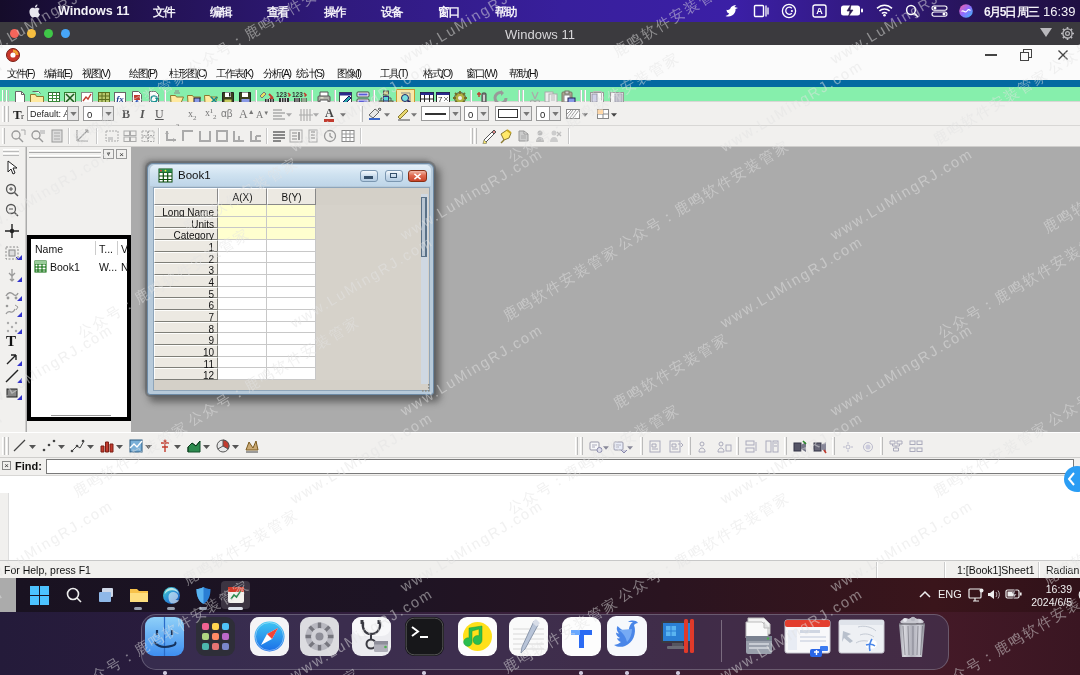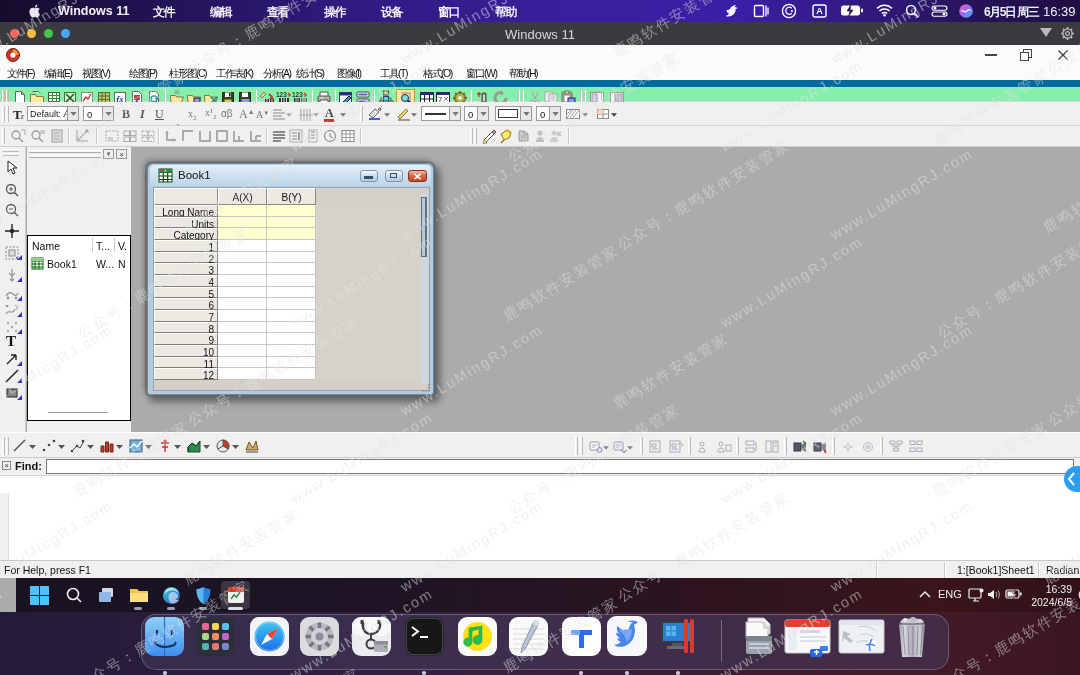--- a/index.html
+++ b/index.html
@@ -724,21 +724,21 @@
     <i class="a" style="left:17px;top:214px;border-left:5px solid transparent;border-bottom:5px solid #33c"></i>
     <i class="a" style="left:17px;top:231px;border-left:5px solid transparent;border-bottom:5px solid #33c"></i>
     <i class="a" style="left:17px;top:248px;border-left:5px solid transparent;border-bottom:5px solid #33c"></i>
   </div>
 
   <div class="a" style="left:27px;top:0;width:104px;height:285px;background:#f1f0ee">
     <span class="a" style="left:2px;top:3px;width:72px;height:3px;border-top:1px solid #fff;border-bottom:1px solid #aaa"></span>
     <span class="a" style="left:2px;top:8px;width:72px;height:3px;border-top:1px solid #fff;border-bottom:1px solid #aaa"></span>
     <span class="a" style="left:76px;top:2px;width:11px;height:10px;border:1px solid #999;background:#f1f0ee;font-size:8px;color:#333;text-align:center;line-height:9px;font-size:6px">▼</span>
     <span class="a" style="left:89px;top:2px;width:11px;height:10px;border:1px solid #999;background:#f1f0ee;font-size:8px;color:#333;text-align:center;line-height:9px">×</span>
-    <div class="a" style="left:0;top:88px;width:104px;height:186px;background:#fff;border:1px solid #000000">
+    <div class="a" style="left:0;top:88px;width:104px;height:186px;background:#fff;border:4px solid #000000">
       <span class="a" style="left:4px;top:4px;font-size:10.5px;color:#111">Name</span>
       <span class="a" style="left:68px;top:4px;font-size:10.5px;color:#111">T...</span>
       <span class="a" style="left:90px;top:4px;font-size:10.5px;color:#111">V.</span>
       <span class="a" style="left:64px;top:2px;width:1px;height:14px;background:#ccc"></span>
       <span class="a" style="left:86px;top:2px;width:1px;height:14px;background:#ccc"></span>
       <svg class="a" style="left:3px;top:21px" width="13" height="13" viewBox="0 0 13 13">
           <rect x="1" y="1" width="11" height="11" fill="#fff" stroke="#060"></rect>
           <path d="M1 4h11M1 7h11M1 10h11M4 1v11M8 1v11" stroke="#060"></path>
           <rect x="1" y="1" width="11" height="3" fill="#9c9"></rect>
         </svg>

